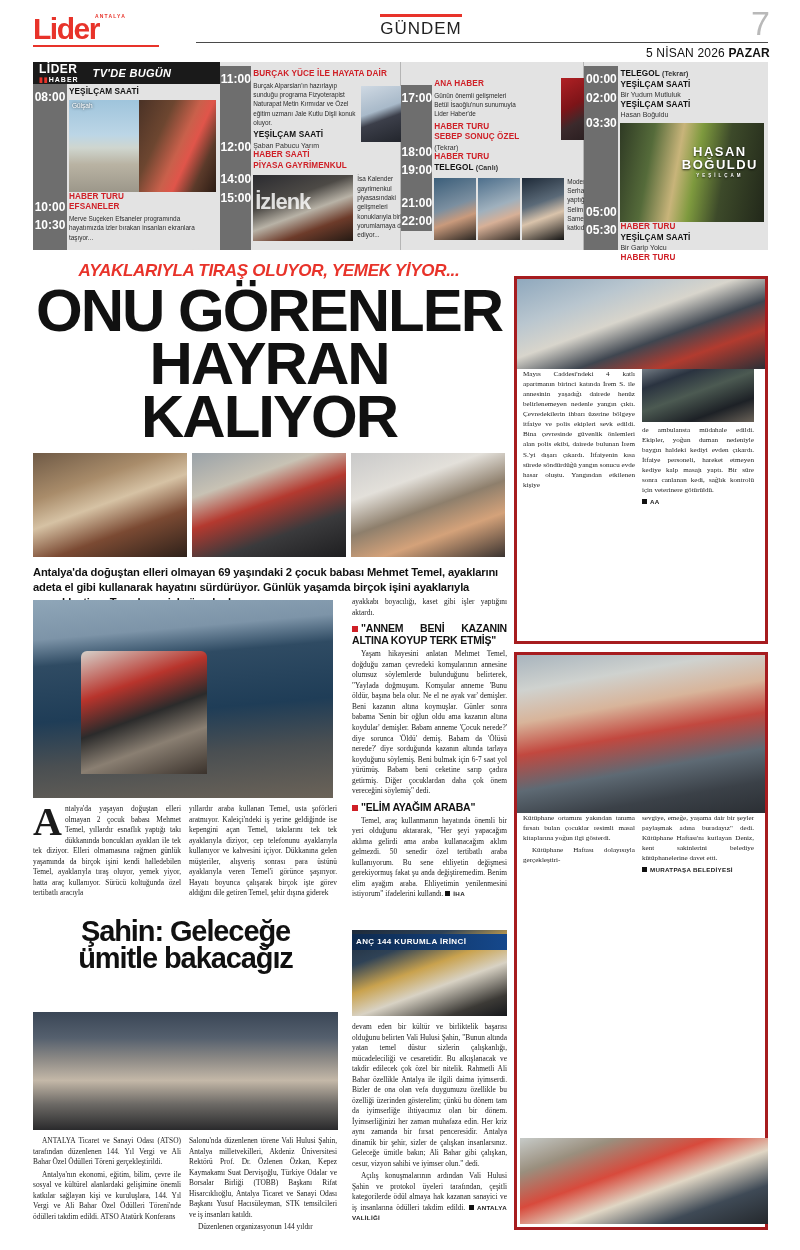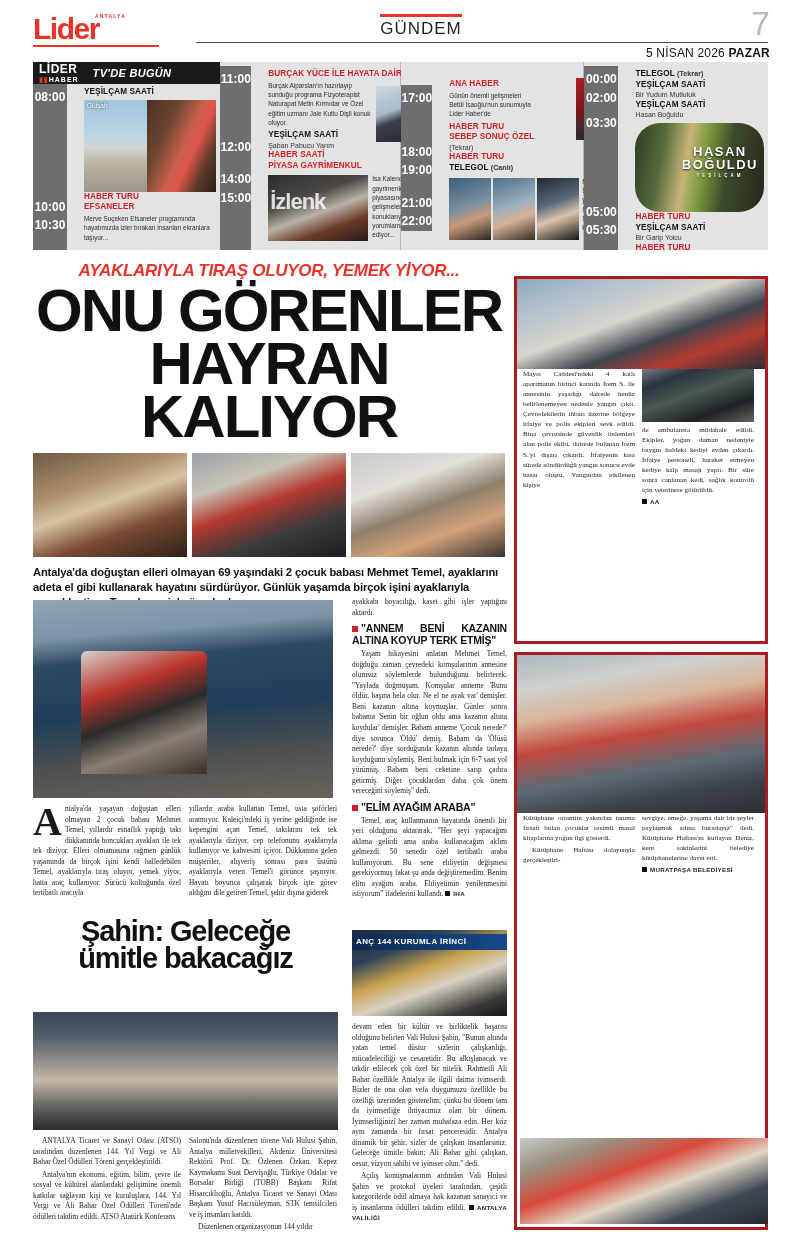--- a/index.html
+++ b/index.html
@@ -72,21 +72,21 @@
     font-style:italic; font-size:11px; margin-left:14px; letter-spacing:0.3px;
   }
   .tv-body { display:flex; height:166px; }
   .tv-times {
     width:34px; background:#6e6e6e; color:#fff;
     font-family:"Liberation Sans", sans-serif; font-size:12px; font-weight:bold;
     padding-top:4px; line-height:1.55; text-align:center;
   }
   .tv-times .slot { height:auto; }
   .tv-times .gap { display:block; height:7px; }
-  .tv-content { flex:1; padding:3px 4px 0 17px; position:relative; }
+  .tv-content { flex:1; padding:3px 4px 0 2px; position:relative; }
 
   .prog-title {
     font-family:"Liberation Sans", sans-serif; font-weight:bold;
     font-size:8.2px; color:#111; line-height:1.3; letter-spacing:0.1px;
   }
   .prog-title.red { color:#cf1f26; }
   .prog-sub {
     font-family:"Liberation Sans", sans-serif; font-size:7px; color:#333; line-height:1.35;
   }
   .prog-desc {
@@ -129,23 +129,22 @@
   .photo-anchor {
     position:absolute; right:4px; top:2px; width:62px; height:62px;
     background:linear-gradient(150deg,#b02024 0%,#7d1418 35%,#3b2a2c 55%,#1b1416 100%);
   }
   .photo-trio { display:flex; gap:2px; margin-top:2px; }
   .photo-trio div { width:42px; height:62px; }
   .pt1 { background:linear-gradient(160deg,#3b5e7a 0%,#7b8fa0 45%,#c99a7c 65%,#2a2622 100%); }
   .pt2 { background:linear-gradient(160deg,#4d6f8c 0%,#9fb0bd 45%,#d7b097 65%,#332c26 100%); }
   .pt3 { background:linear-gradient(160deg,#1e2a38 0%,#5b6a78 40%,#d9c3ab 62%,#141414 100%); }
   .photo-hasan {
-    height:89px; margin-top:3px; position:relative;
+    height:99px; margin-top:3px; position:relative;
     background:linear-gradient(100deg,#2f3a24 0%,#556b3a 22%,#c8b47a 40%,#7e9a3e 52%,#3d4a2a 70%,#22281a 100%);
-    border-radius:25px;
   }
   .photo-hasan .ht {
     position:absolute; right:6px; top:22px; text-align:center;
     font-family:"Liberation Sans", sans-serif; font-weight:bold;
     font-size:13px; color:#fff; line-height:1.05; letter-spacing:1.5px;
     text-shadow:0 1px 2px rgba(0,0,0,.8);
   }
   .photo-hasan .ht small { display:block; font-size:4.5px; letter-spacing:3px; margin-top:2px; }
 
   

